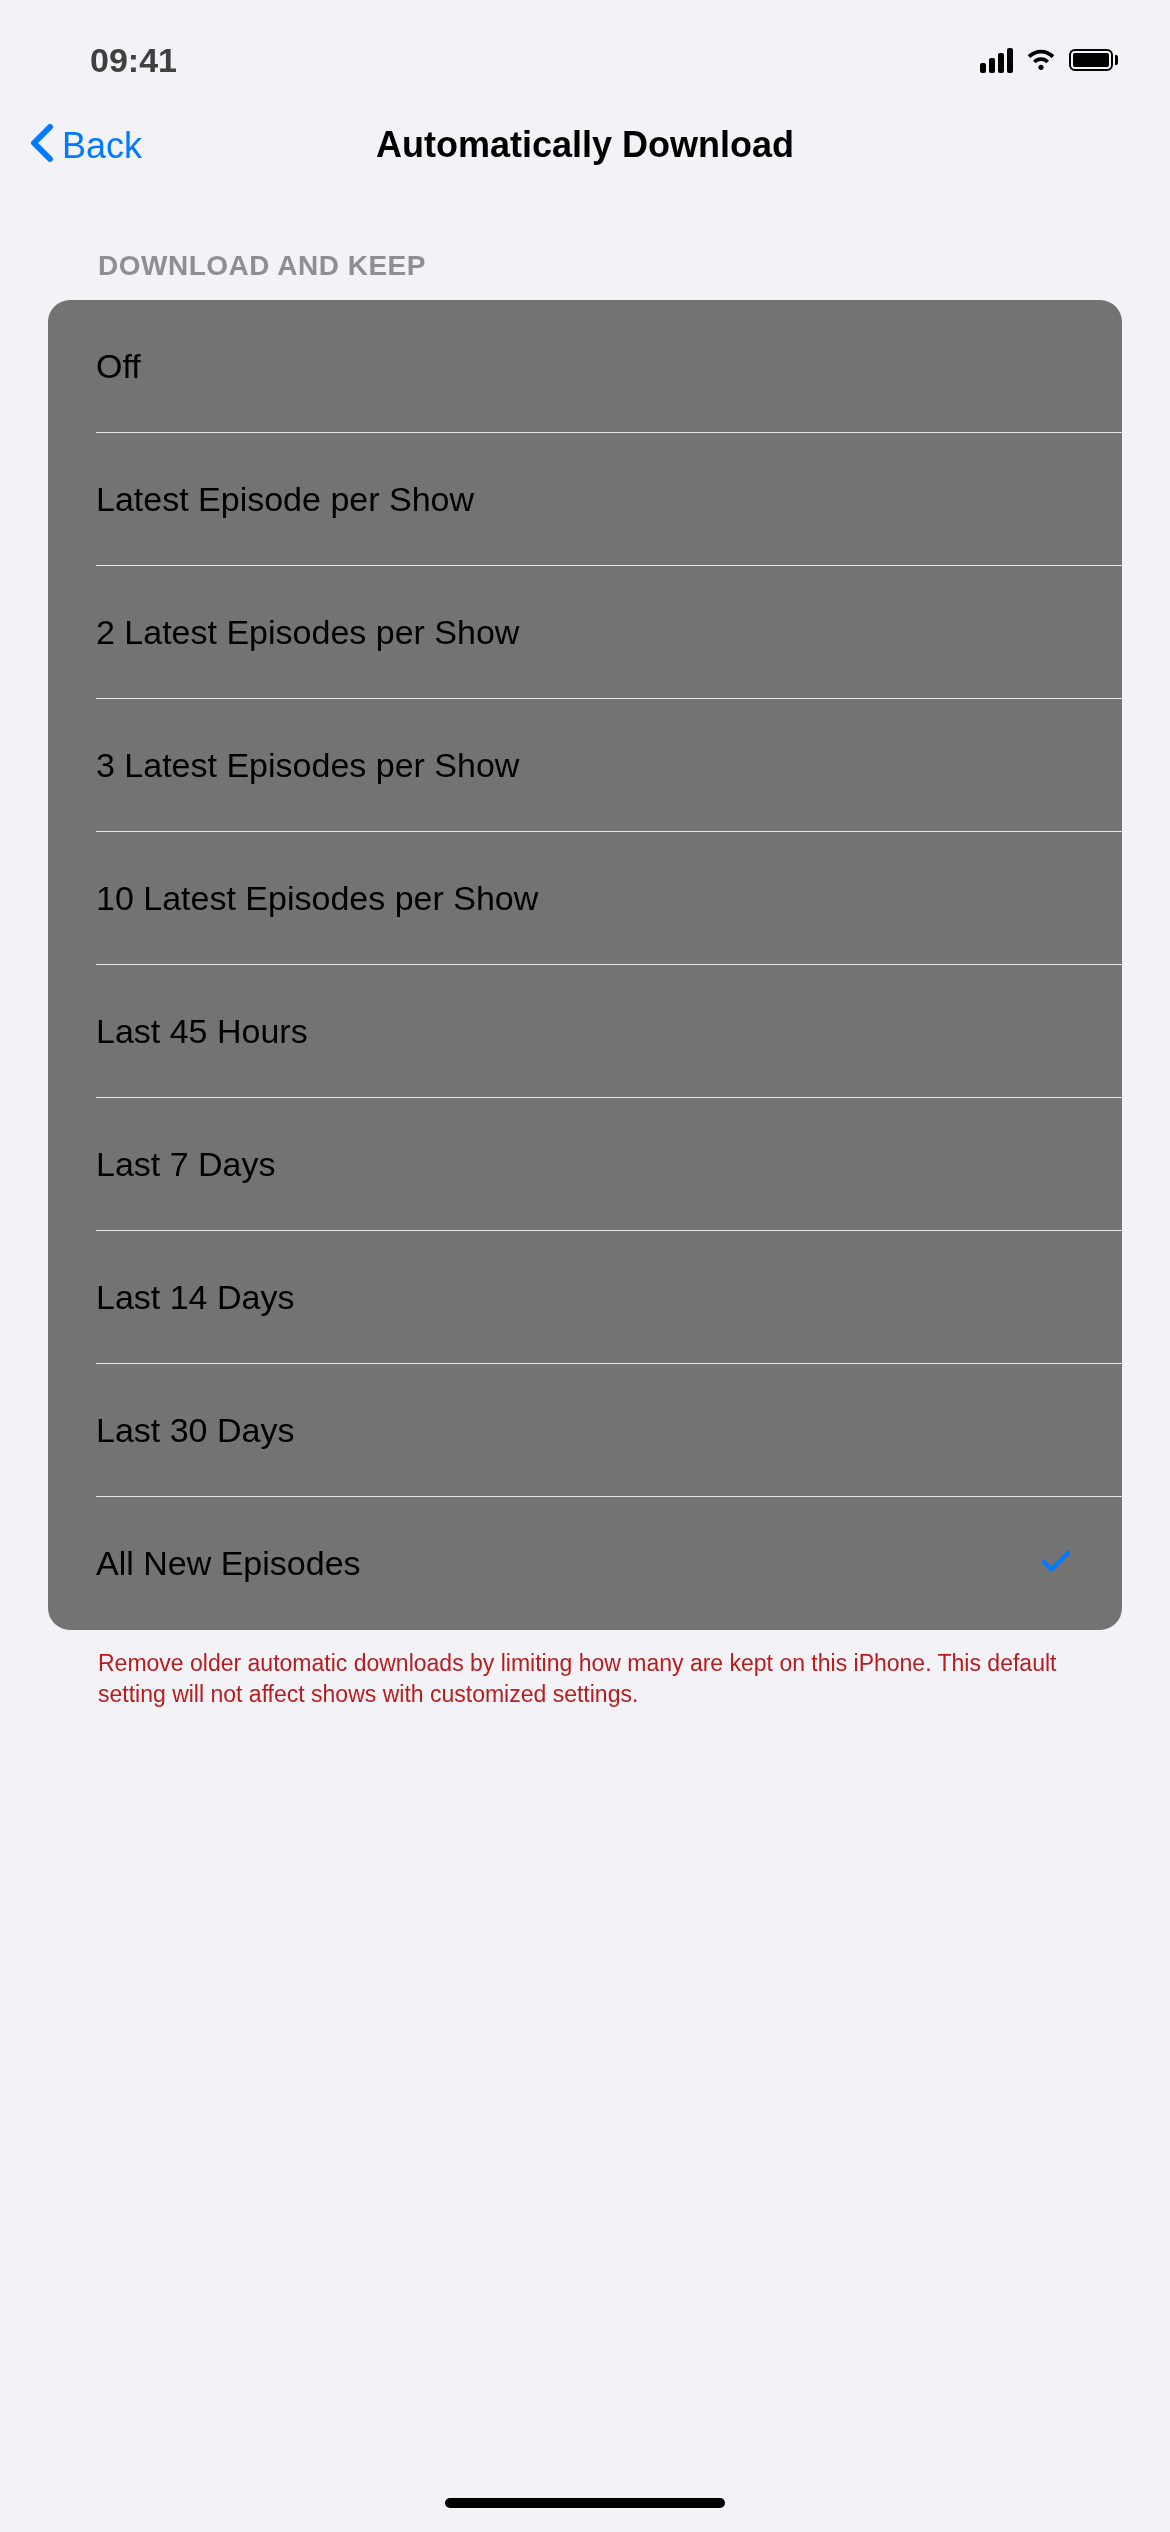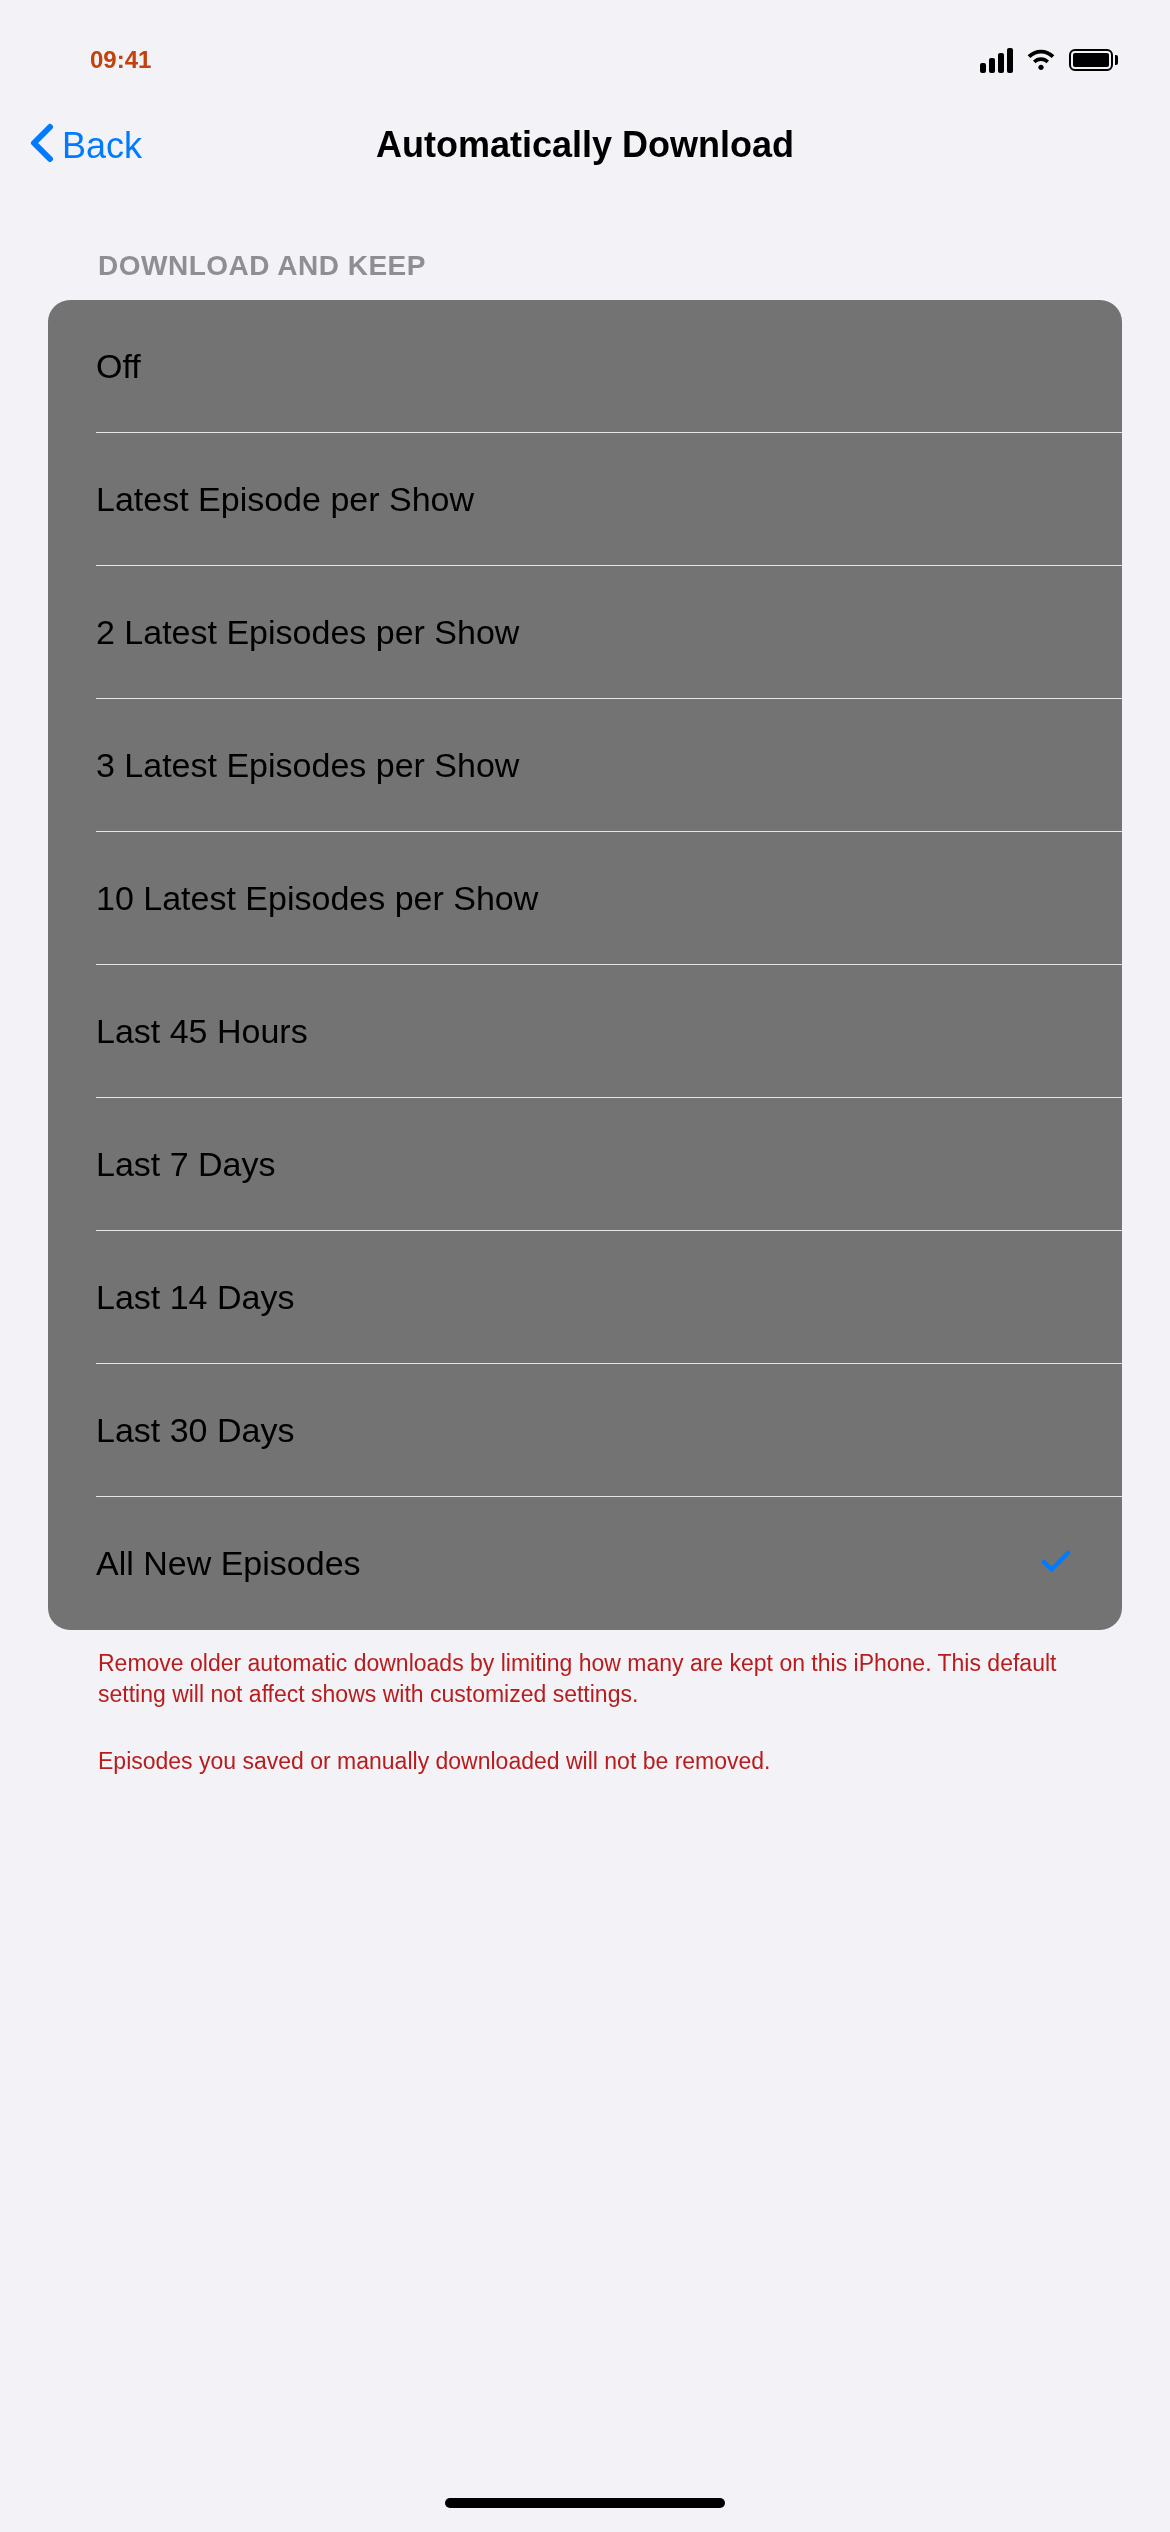--- a/index.html
+++ b/index.html
@@ -19,23 +19,23 @@
     
     .status-bar {
       display: flex;
       justify-content: space-between;
       align-items: center;
       padding: 40px 52px 20px 90px;
       height: 100px;
     }
     
     .status-time {
-      font-size: 24px;
+      font-size: 34px;
       font-weight: 600;
-      color: #c2410c;
+      color: #404040;
     }
     
     .status-icons {
       display: flex;
       align-items: center;
       gap: 12px;
     }
     
     .signal-icon {
       display: flex;
@@ -272,17 +272,16 @@
       <div class="list-item">
         <span class="list-item-label">All New Episodes</span>
         <span class="checkmark"><svg viewBox="0 0 24 24" fill="none">
             <path d="M4 12L9 17L20 6" stroke="#007aff" stroke-width="3" stroke-linecap="round" stroke-linejoin="round"></path>
           </svg></span>
       </div>
     </div>
 
   <div class="section-footer">
     <div class="footer-paragraph">Remove older automatic downloads by limiting how many are kept on this iPhone. This default setting will not affect shows with customized settings.</div>
-    <div class="footer-paragraph">Episodes you saved or manually downloaded will not be removed.</div>
   </div>
 </div>
 
 <div class="home-indicator"></div>
 
 </body></html>

